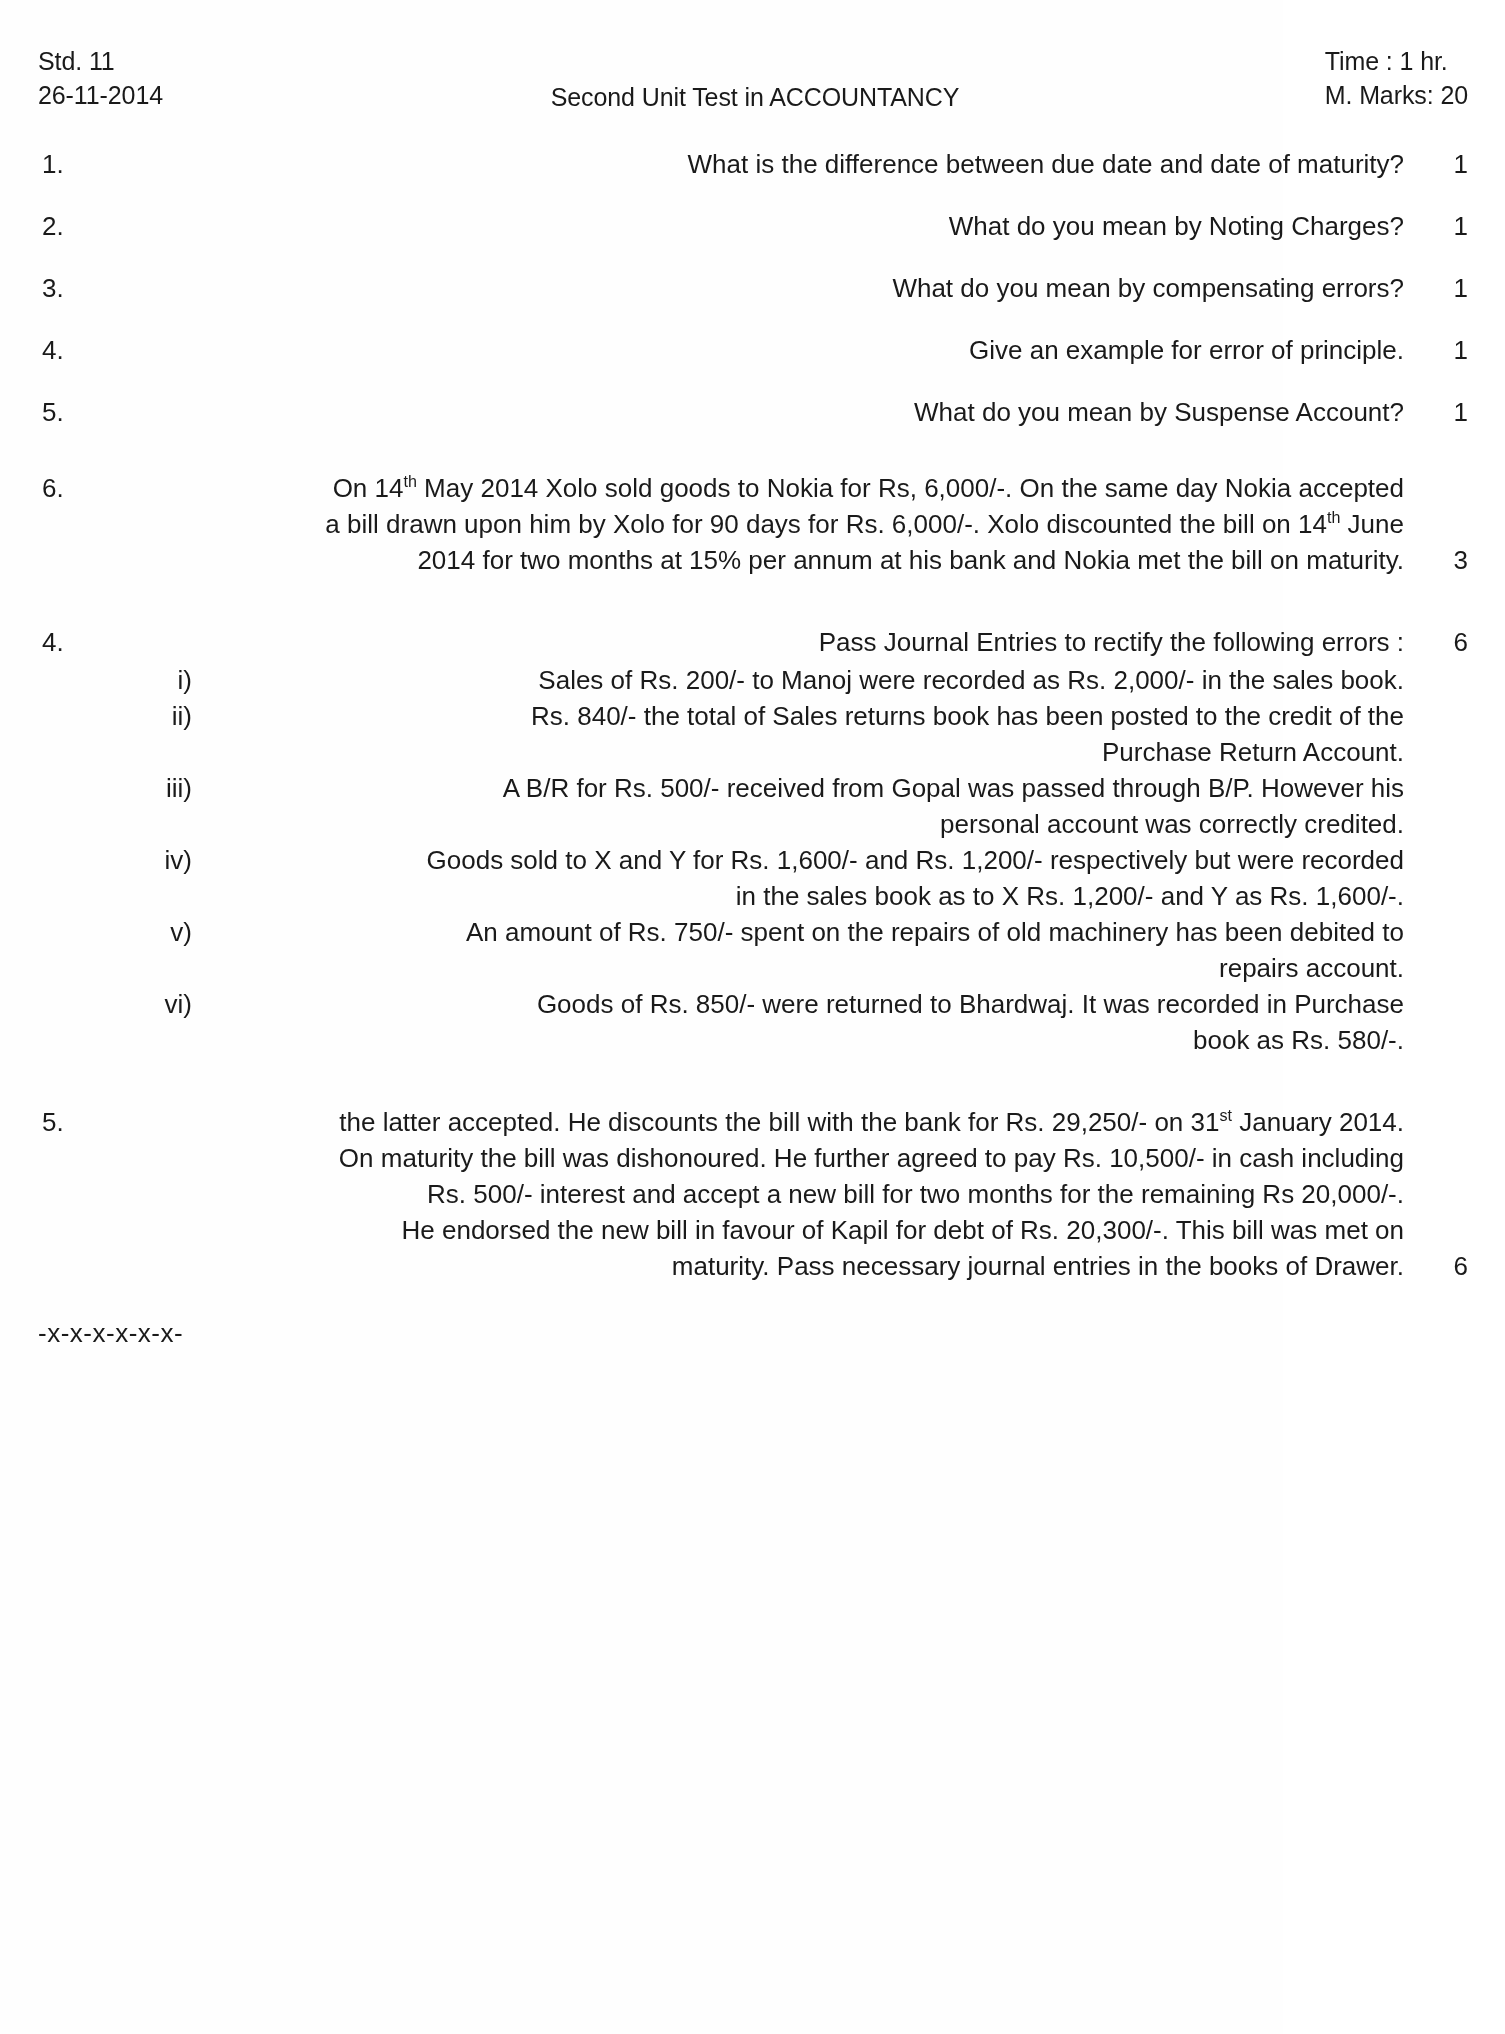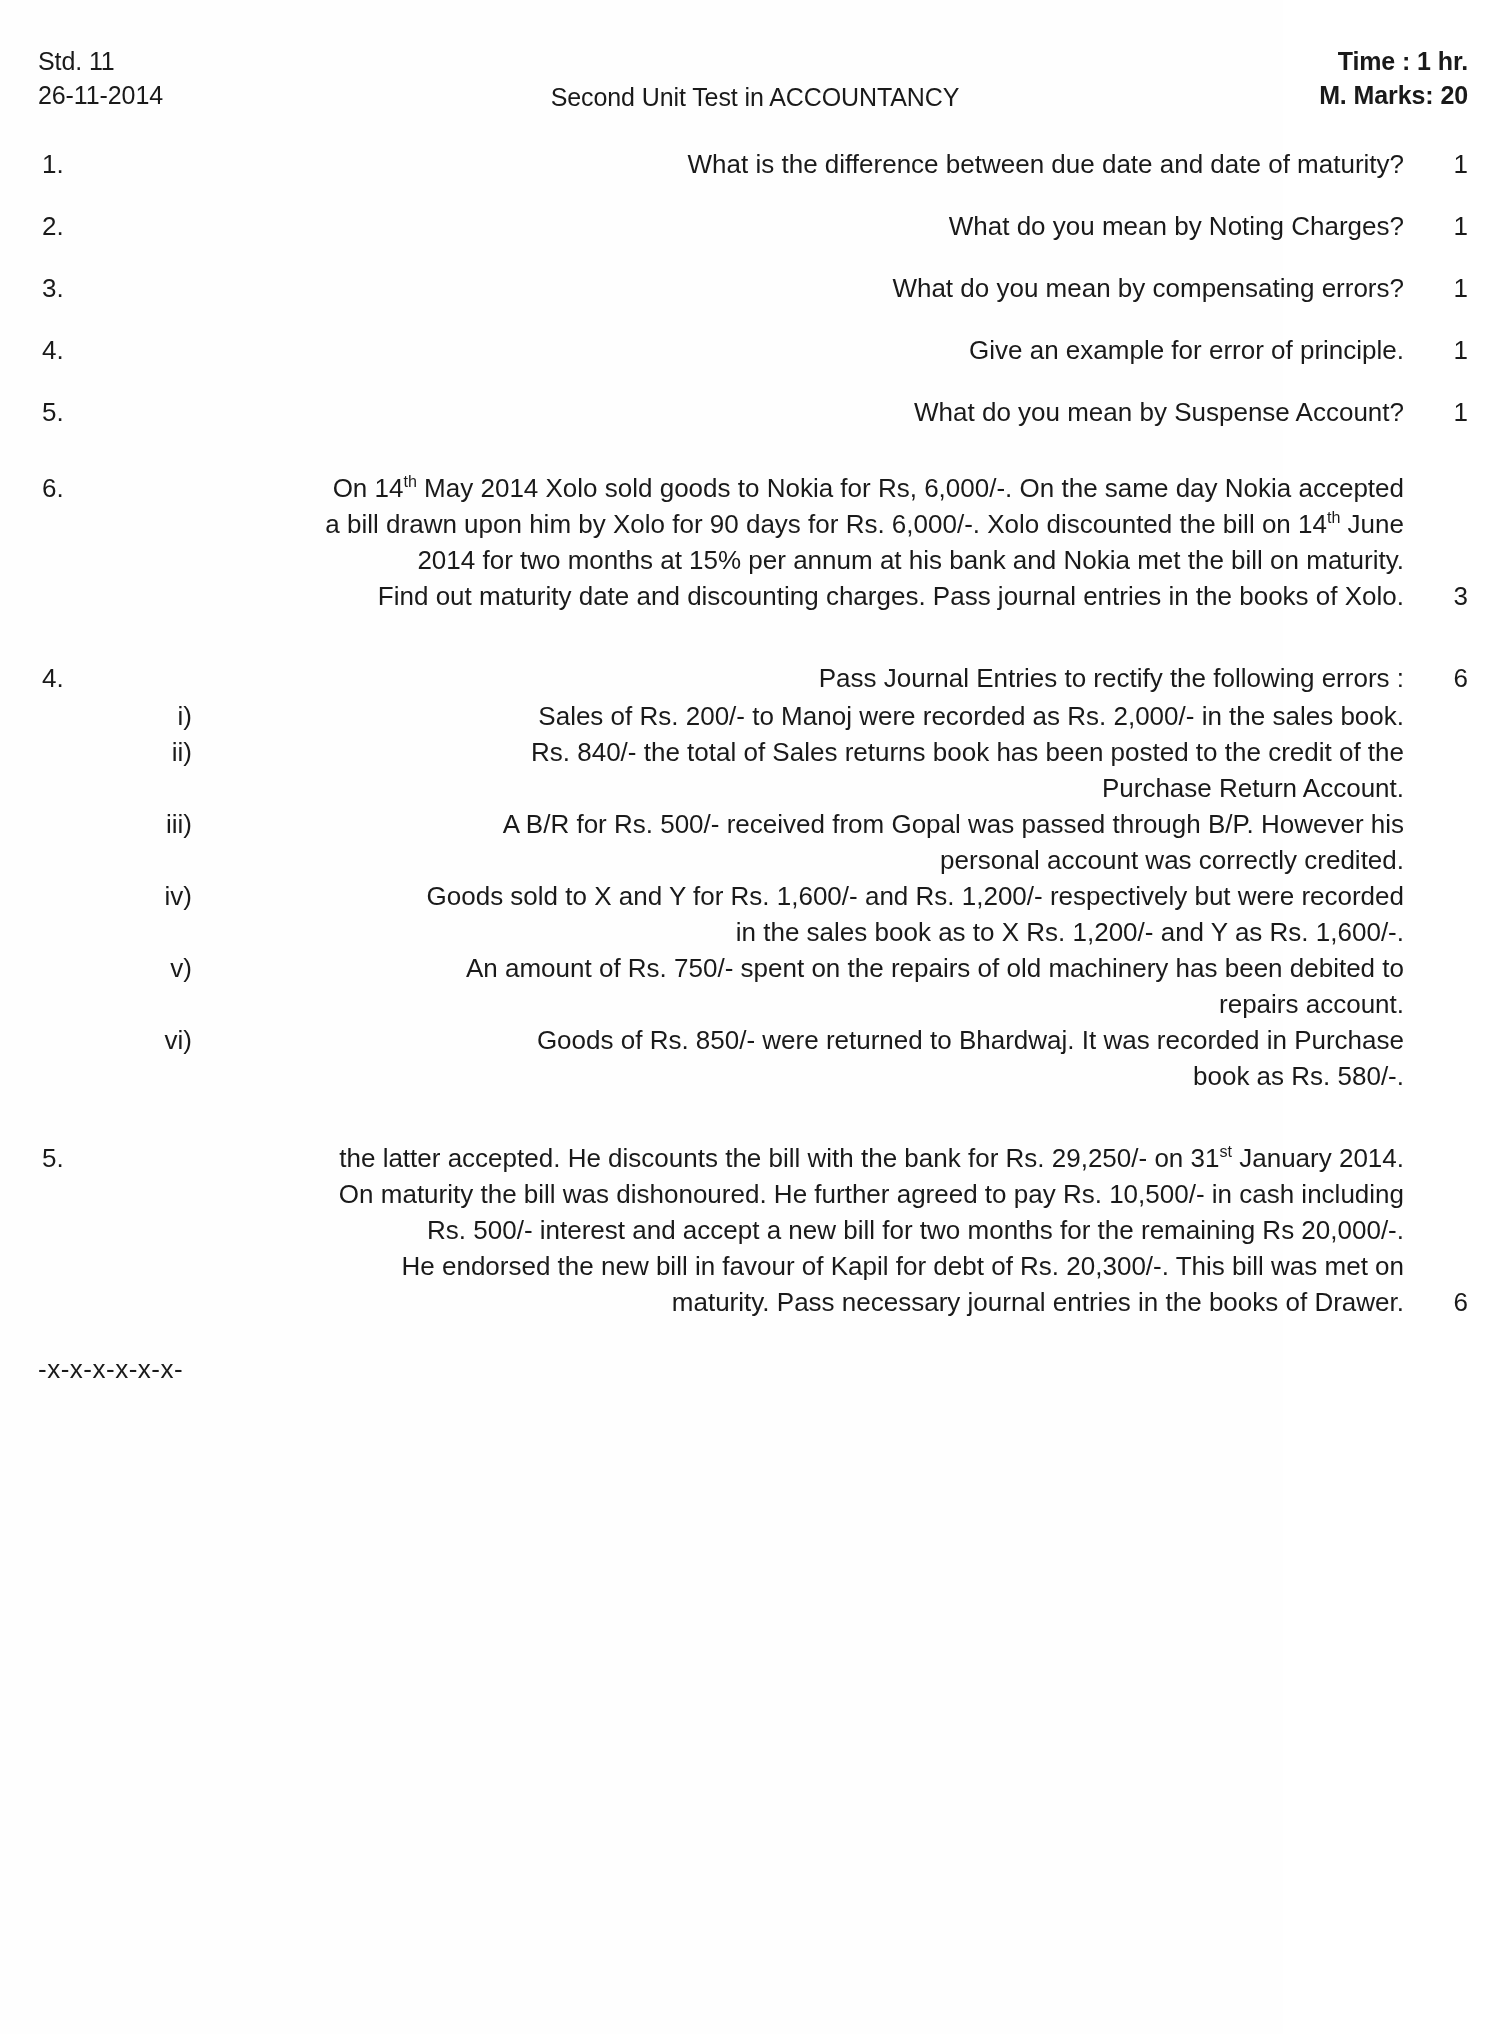--- a/index.html
+++ b/index.html
@@ -52,22 +52,21 @@
     position: absolute;
     left: 4px;
     right: 0;
     top: 36px;
     text-align: center;
   }
   .hdr-right {
     position: absolute;
     right: 0;
     top: 0;
-    text-align: right;
-    font-weight: bold;
+    text-align: left;
   }
   .hdr-line { white-space: pre; }
 
   
   .qlist {
     margin-top: 30px;
     font-size: 26px;
     line-height: 36px;
   }
 
@@ -194,21 +193,20 @@
         </div>
         <div class="qmarks">1</div>
       </div>
 
       <div class="qrow spacer-big">
         <div class="qnum">6.</div>
         <div class="qbody">
           <div class="qline"><span>On 14</span><sup>th</sup><span> May 2014 Xolo sold goods to Nokia for Rs, 6,000/-. On the same day Nokia accepted</span></div>
           <div class="qline"><span>a bill drawn upon him by Xolo for 90 days for Rs. 6,000/-. Xolo discounted the bill on 14</span><sup>th</sup><span> June</span></div>
           <div class="qline">2014 for two months at 15% per annum at his bank and Nokia met the bill on maturity.</div>
-          <div class="qline">Find out maturity date and discounting charges. Pass journal entries in the books of Xolo.</div>
         </div>
         <div class="qmarks at-last">3</div>
       </div>
 
       <div class="qrow spacer-big">
         <div class="qnum">4.</div>
         <div class="qbody">
           <div class="qline">Pass Journal Entries to rectify the following errors :</div>
 
           <div class="subitems">

